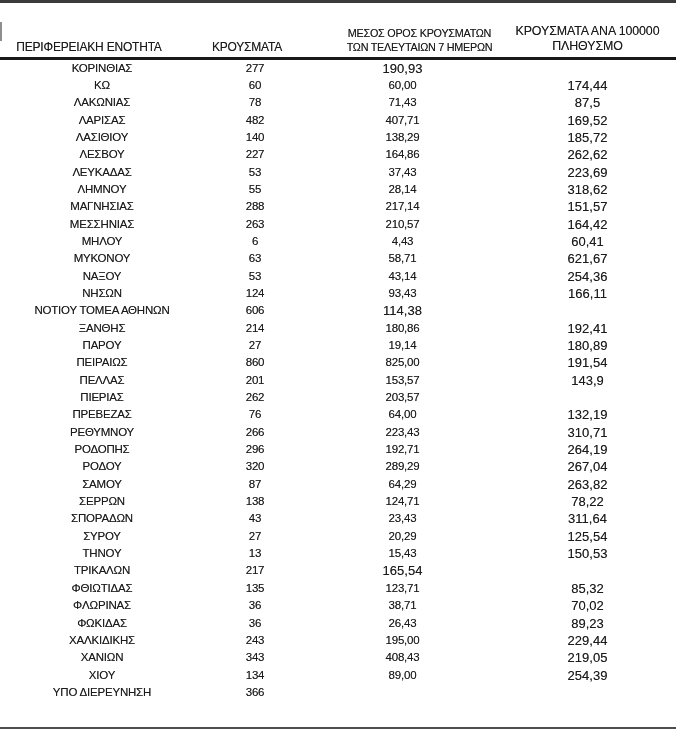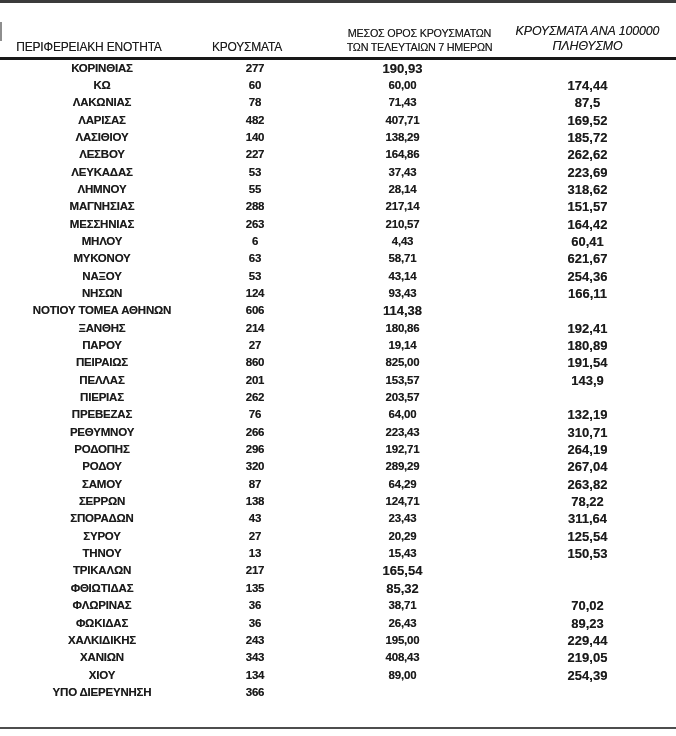--- a/index.html
+++ b/index.html
@@ -43,32 +43,31 @@
     flex-direction: column;
     justify-content: flex-end;
     align-items: center;
     text-align: right;
     padding-bottom: 3px;
     white-space: nowrap;
   }
   .h1 { font-size: 12px;   letter-spacing: -0.2px; transform: translateX(-13px); }
   .h2 { font-size: 12px;   letter-spacing: -0.2px; transform: translateX(-8px); }
   .h3 { font-size: 10.8px; letter-spacing: -0.25px; line-height: 13.5px; transform: translateX(17px); }
-  .h4 { font-size: 12.4px; letter-spacing: -0.1px;  line-height: 15px; font-style: italic; }
+  .h4 { font-size: 12.4px; letter-spacing: -0.1px;  line-height: 15px; }
   .tbody {
     position: absolute;
     top: 59.5px;
     left: 0;
   }
   .trow {
     display: grid;
     grid-template-columns: 204px 102px 193px 177px;
     height: 17.35px;
     align-items: center;
-    font-weight: bold;
   }
   .c {
     text-align: center;
     font-size: 11.5px;
     letter-spacing: -0.2px;
     white-space: nowrap;
     line-height: 17.35px;
   }
   .c4 {
     font-size: 13px;
@@ -275,20 +274,21 @@
         <div class="c c4">150,53</div>
       </div>
       <div class="trow">
         <div class="c c1">ΤΡΙΚΑΛΩΝ</div>
         <div class="c c2">217</div>
         <div class="c c4">165,54</div>
       </div>
       <div class="trow">
         <div class="c c1">ΦΘΙΩΤΙΔΑΣ</div>
         <div class="c c2">135</div>
+        <div class="c c3">123,71</div>
         <div class="c c4">85,32</div>
       </div>
       <div class="trow">
         <div class="c c1">ΦΛΩΡΙΝΑΣ</div>
         <div class="c c2">36</div>
         <div class="c c3">38,71</div>
         <div class="c c4">70,02</div>
       </div>
       <div class="trow">
         <div class="c c1">ΦΩΚΙΔΑΣ</div>

